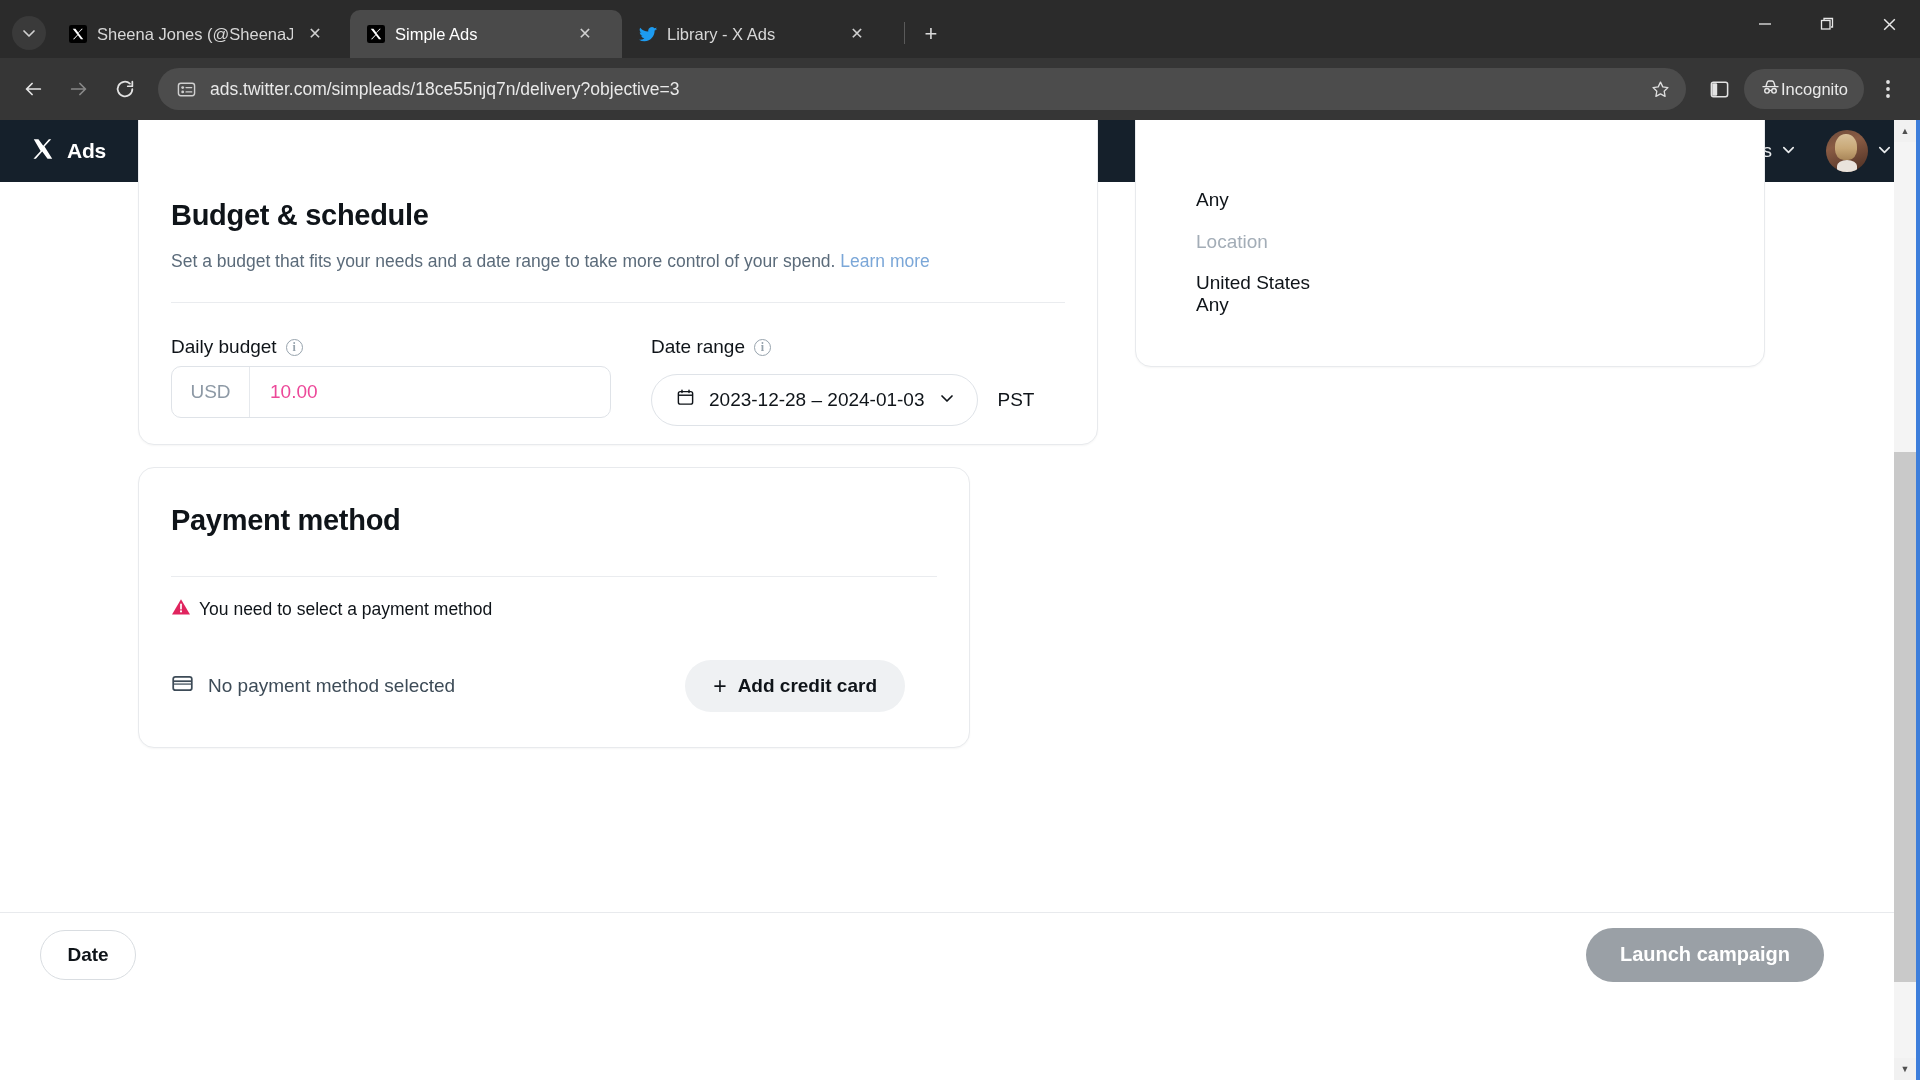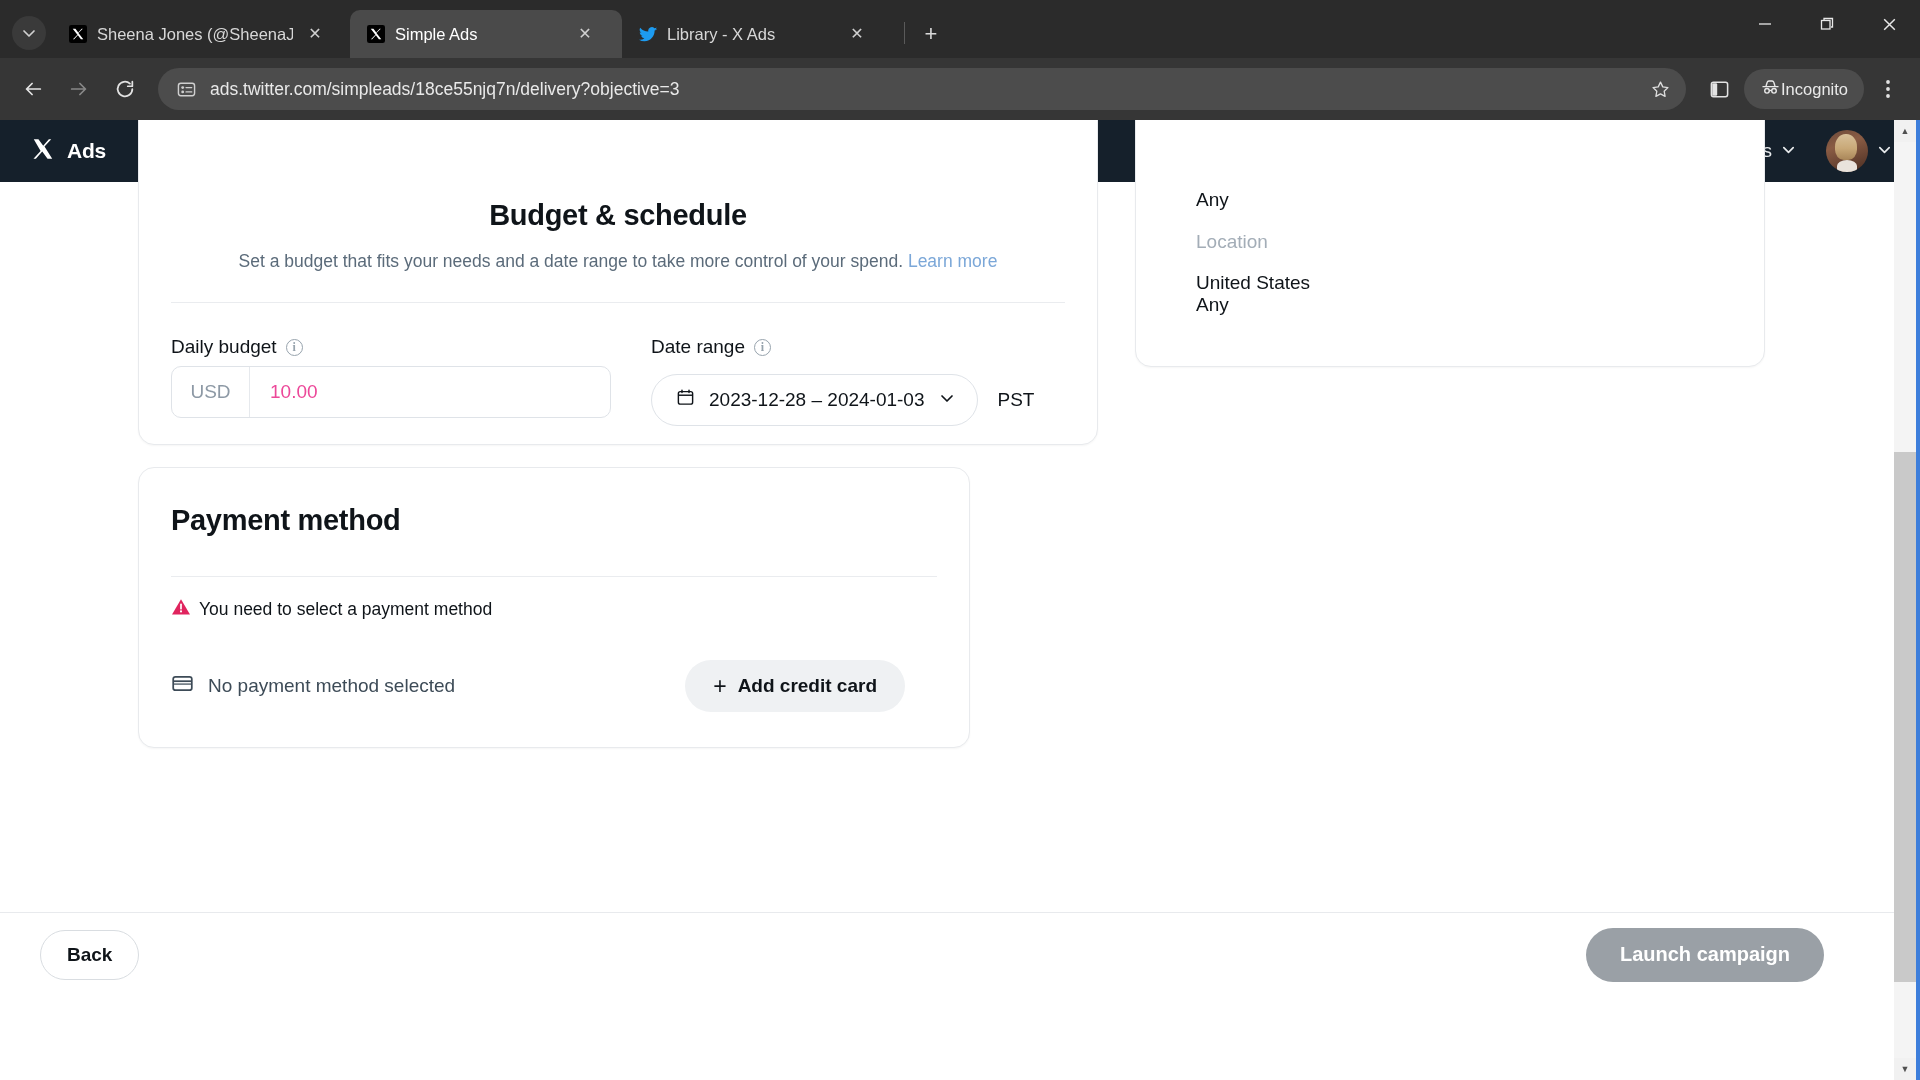--- a/index.html
+++ b/index.html
@@ -110,21 +110,21 @@
   .content { position: relative; height: calc(100% - 62px - 84px); background: #fff; }
 
   .col-left { position: absolute; left: 138px; top: 0; width: 980px; }
   .col-right { position: absolute; left: 1135px; top: 0; width: 630px; }
 
   .card {
     background: #ffffff; border: 1px solid #e8eaed; border-radius: 16px;
     box-shadow: 0 1px 2px rgba(0,0,0,0.04);
   }
 
-  .card-budget { position: absolute; left: 0; top: -80px; width: 960px; height: 343px; padding: 0 32px; text-align: center; }
+  .card-budget { position: absolute; left: 0; top: -80px; width: 960px; height: 343px; padding: 0 32px; }
   .card-payment { position: absolute; left: 0; top: 285px; width: 832px; height: 281px; padding: 0 32px; }
 
   .sec-title { font-size: 29px; font-weight: 700; color: #0f1419; letter-spacing: -0.3px; }
   .sec-sub { font-size: 17.5px; color: #5b6b7a; margin-top: 19px; }
   .link { color: #7ba7d8; }
   .divider { height: 1px; background: #eaecef; margin-top: 30px; }
 
   .fields { display: flex; gap: 40px; margin-top: 33px; }
   .field-label { font-size: 19px; color: #0f1419; display: flex; align-items: center; gap: 9px; }
   .info-i {
@@ -473,21 +473,21 @@
             </div>
           </div>
         </div>
       </div>
 
       <svg class="cursor" width="30" height="38" viewBox="0 0 30 38">
         <path d="M8.5 3.2c1.5 0 2.6 1.2 2.6 2.7v7.6c0-1.3 1-2.3 2.3-2.3s2.3 1 2.3 2.3v1.1c0-1.3 1-2.3 2.3-2.3s2.3 1 2.3 2.3v1.1c0-1.2 1-2.2 2.2-2.2s2.2 1 2.2 2.2v7.5c0 5-3.2 8.6-8 8.6h-3.1c-3.2 0-5-1.3-6.7-3.9l-3.7-5.9c-.7-1.2-.4-2.6.7-3.3 1-.7 2.4-.4 3.1.6l1.6 2.2V5.9c0-1.5 1.2-2.7 2.6-2.7z" fill="#ffffff" stroke="#1a1a1a" stroke-width="1.4" stroke-linejoin="round"></path>
       </svg>
 
       <div class="footer">
-        <div class="back-btn">Back</div>
+        <div class="back-btn">Date</div>
         <div class="launch-btn">Launch campaign</div>
       </div>
     </div>
 
     <div class="scrollbar">
       <div class="sb-arrow">▲</div>
       <div class="sb-track">
         <div class="sb-thumb"></div>
         <div class="sb-bottom"></div>
       </div>

